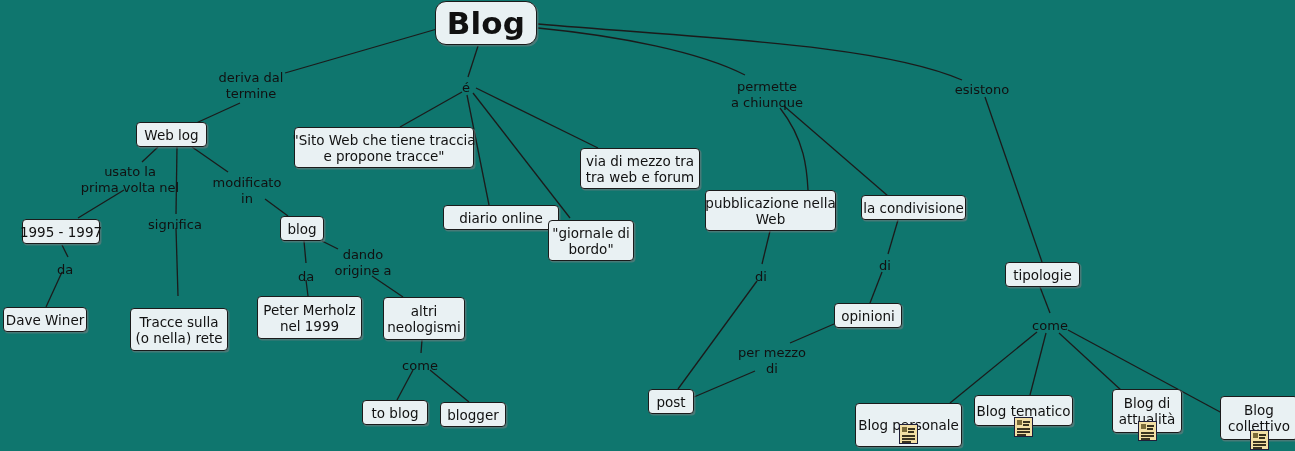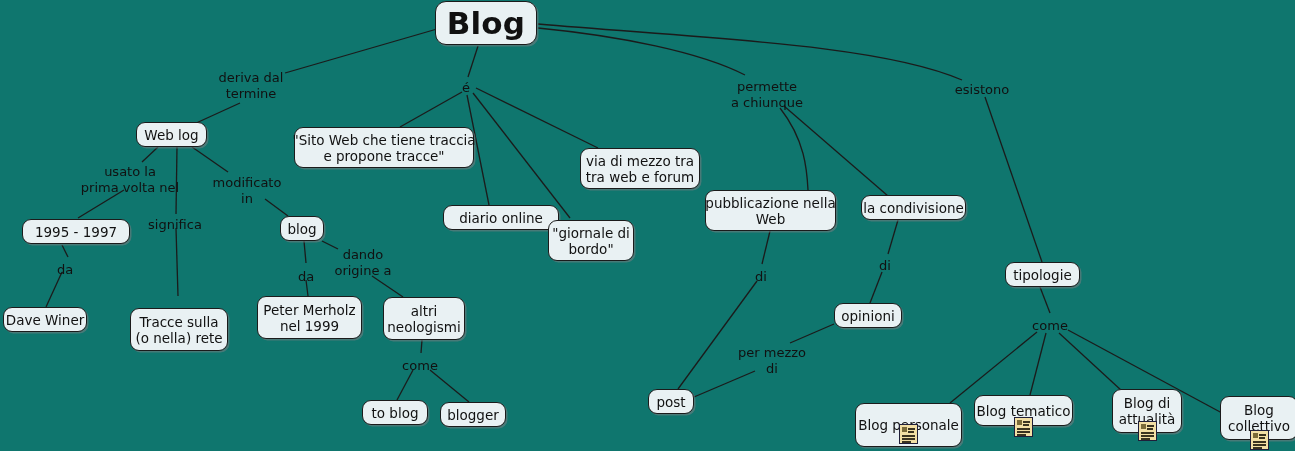--- a/index.html
+++ b/index.html
@@ -25,21 +25,21 @@
     top: 0;
     width: 1295px;
     height: 451px;
     pointer-events: none;
   }
   .node {
     position: absolute;
     box-sizing: border-box;
     background: #e9f1f3;
     border: 1.6px solid #1b1b1b;
-    border-radius: 9px;
+    border-radius: 4px;
     color: #111111;
     font-size: 13.5px;
     line-height: 16px;
     text-align: center;
     display: flex;
     align-items: center;
     justify-content: center;
     padding: 2px 7px;
     box-shadow: 1.5px 1.5px 0 rgba(120,125,130,0.55);
     white-space: pre;
@@ -138,21 +138,21 @@
       <div class="node" style="left: 294px; top: 127px; width: 180px; height: 41px;">"Sito Web che tiene traccia
 e propone tracce"</div>
       <div class="node" style="left: 580px; top: 148px; width: 120px; height: 41px;">via di mezzo tra
 tra web e forum</div>
       <div class="node" style="left: 443px; top: 205px; width: 116px; height: 25px;">diario online</div>
       <div class="node" style="left: 548px; top: 220px; width: 86px; height: 41px;">"giornale di
 bordo"</div>
       <div class="node" style="left: 705px; top: 190px; width: 131px; height: 41px;">pubblicazione nella
 Web</div>
       <div class="node" style="left: 861px; top: 195px; width: 105px; height: 25px;">la condivisione</div>
-      <div class="node" style="left: 22px; top: 219px; width: 108px; height: 25px;">1995 - 1997</div>
+      <div class="node" style="left: 22px; top: 219px; width: 78px; height: 25px;">1995 - 1997</div>
       <div class="node" style="left: 280px; top: 216px; width: 44px; height: 25px;">blog</div>
       <div class="node" style="left: 3px; top: 307px; width: 84px; height: 25px;">Dave Winer</div>
       <div class="node" style="left: 130px; top: 308px; width: 98px; height: 43px;">Tracce sulla
 (o nella) rete</div>
       <div class="node" style="left: 257px; top: 296px; width: 105px; height: 43px;">Peter Merholz
 nel 1999</div>
       <div class="node" style="left: 383px; top: 297px; width: 82px; height: 43px;">altri
 neologismi</div>
       <div class="node" style="left: 362px; top: 400px; width: 66px; height: 25px;">to blog</div>
       <div class="node" style="left: 440px; top: 402px; width: 66px; height: 25px;">blogger</div>

